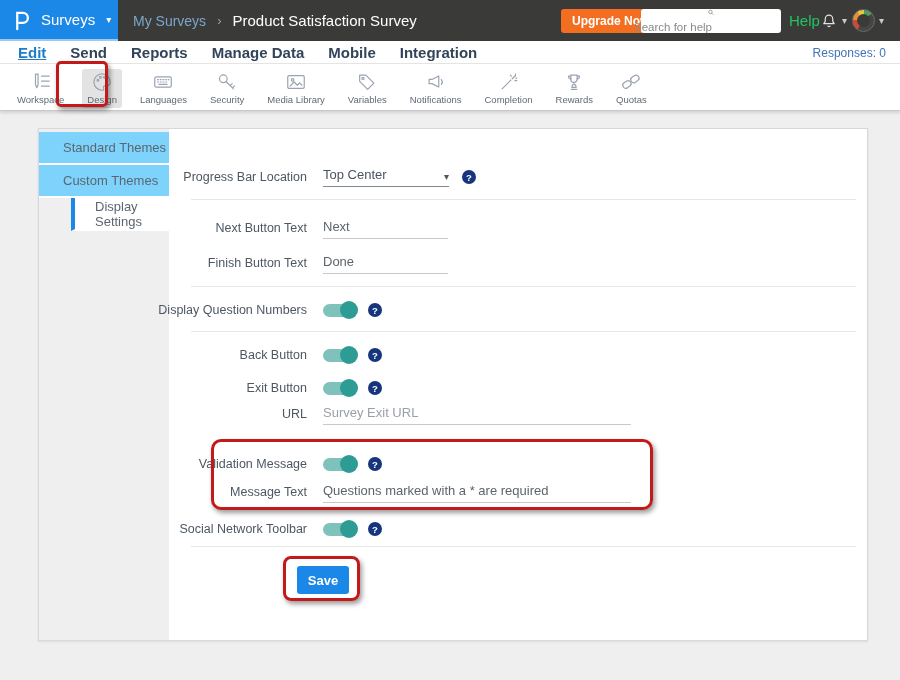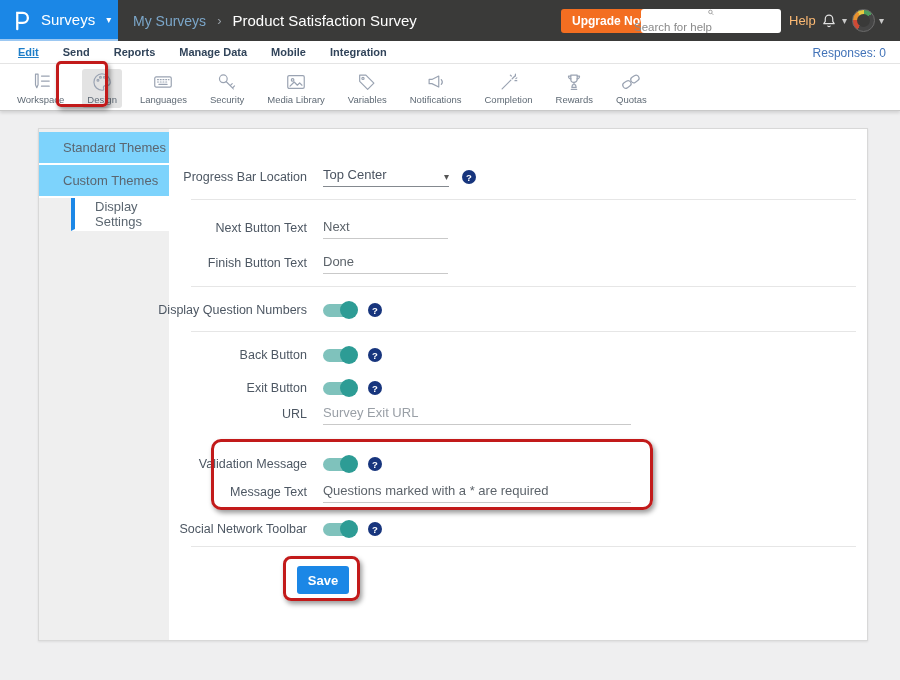--- a/index.html
+++ b/index.html
@@ -18,31 +18,31 @@
   .crumb-parent { color:#7ba6c9; font-size:14px; cursor:pointer; }
   .crumb-sep { color:#9aa1a8; font-size:13px; }
   .crumb-current { color:#ffffff; font-size:15px; }
   .upgrade-btn { position:absolute; left:561px; top:9px; height:24px; padding:0 11px; background:#f36e21;
                  border:none; border-radius:3px; color:#fff; font-size:12px; font-weight:bold;
                  display:flex; align-items:center; cursor:pointer; font-family:inherit; }
   .help-search { position:absolute; left:641px; top:9px; width:140px; height:24px; background:#fff; border-radius:3px;
                  display:flex; align-items:center; padding:0 6px; gap:5px;flex-direction:column; }
   .help-search input { border:none; outline:none; flex:1; font-size:11.5px; color:#444; font-family:inherit; min-width:0; background:transparent; }
   .help-search input::placeholder { color:#8a8a8a; }
-  .help-link { position:absolute; left:789px; top:0; height:41px; display:flex; align-items:center; color:#fdba74; font-size:13px; cursor:pointer; }
+  .help-link { position:absolute; left:789px; top:0; height:41px; display:flex; align-items:center; color:#22c55e; font-size:15px; cursor:pointer; }
   .bell-cluster { position:absolute; left:820px; top:0; height:41px; display:flex; align-items:center; gap:4px; cursor:pointer; }
   .avatar-cluster { position:absolute; left:852px; top:0; height:41px; display:flex; align-items:center; gap:4px; cursor:pointer; }
   .avatar { width:23px; height:23px; border-radius:50%; border:1px solid #6b6b6b; position:relative;
             background:conic-gradient(from 215deg, #cf4a35 0deg 60deg, #e6912f 60deg 110deg, #e7c940 110deg 150deg, #4c9e5d 150deg 195deg, #454545 195deg 360deg); }
   .avatar::after { content:""; position:absolute; left:4px; top:4px; width:13px; height:13px; border-radius:50%; background:#3a3a39; }
 
   
   .navrow { position:absolute; left:0; top:41px; width:900px; height:23px; background:#fff; border-bottom:1px solid #e4e4e4;
             display:flex; align-items:center; padding-left:18px; gap:24px; z-index:4; }
-  .nav-item { font-size:11px; font-weight:bold; color:#31445a; cursor:pointer; }
+  .nav-item { font-size:15px; font-weight:bold; color:#31445a; cursor:pointer; }
   .nav-item.active { color:#1e7ec8; text-decoration:underline; }
   .responses { position:absolute; right:14px; top:0; height:23px; display:flex; align-items:center;
                color:#4273b8; font-size:12px; }
 
   
   .toolbar { position:absolute; left:0; top:64px; width:900px; height:47px; background:#fff;
              border-bottom:1px solid #c9c9c9; box-shadow:0 2px 3px rgba(0,0,0,.12); z-index:3;
              display:flex; align-items:flex-start; padding:5px 0 0 12px; gap:13px; }
   .tool-item { display:flex; flex-direction:column; align-items:center; padding:2px 5px 3px; border-radius:3px; cursor:pointer; }
   .tool-item.active { background:#e3e3e3; }

